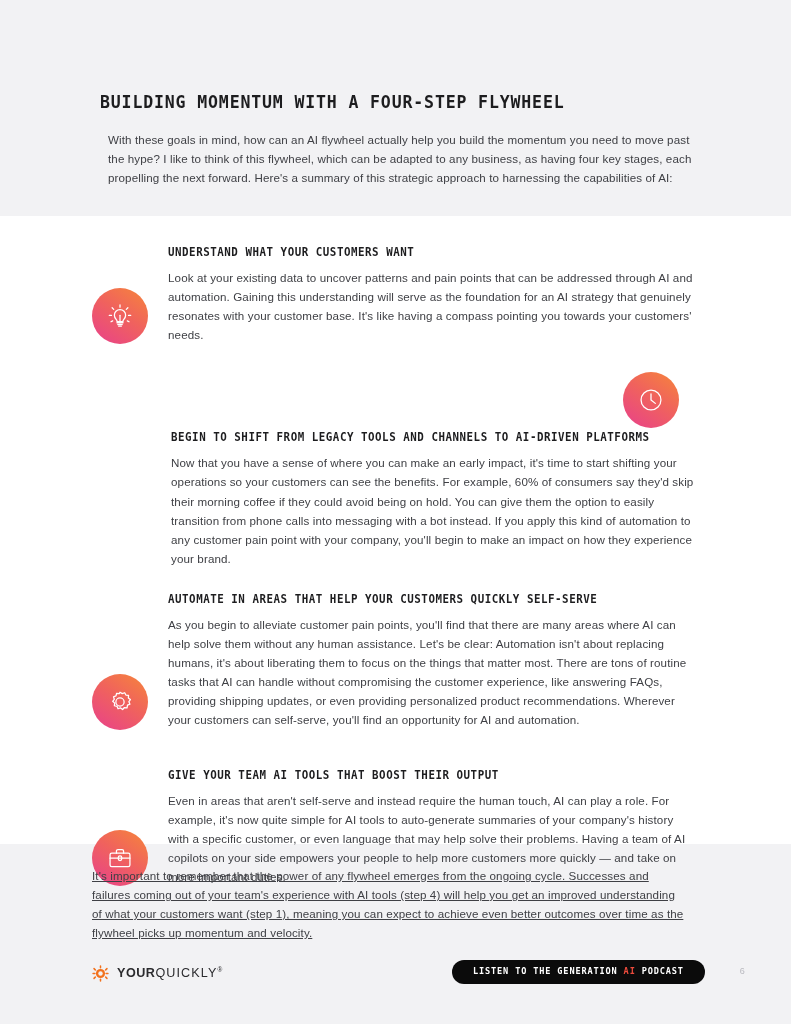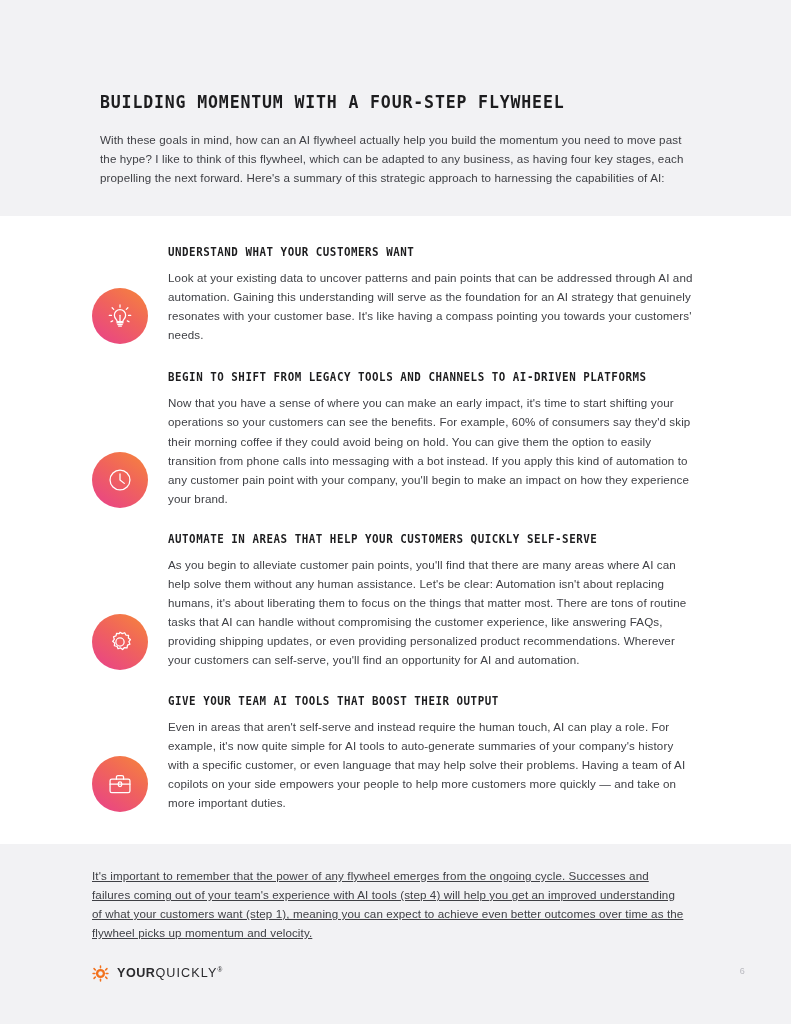--- a/index.html
+++ b/index.html
@@ -55,21 +55,21 @@
     transform: scaleX(0.94);
     transform-origin: left center;
   }
   .body-text {
     font-size: 11.6px;
     line-height: 19.1px;
     color: #3f4045;
     margin: 0;
     letter-spacing: 0.01em;
   }
-  .intro-block .body-text { width: 588px; }
+  .intro-block .body-text { width: 588px; margin-left: 8px; }
 
   
   .steps {
     position: absolute;
     top: 243px;
     left: 0;
     right: 0;
   }
   .step {
     position: relative;
@@ -103,22 +103,22 @@
     color: #1d1d1f;
     margin: 0 0 9px 0;
     white-space: nowrap;
     transform: scaleX(0.95);
     transform-origin: left center;
   }
   .step-body .body-text { width: 528px; }
 
   
   .step-1 { margin-bottom: 24px; }
-  .step-2 { margin-bottom: 22px; }
-  .step-3 { margin-bottom: 22px; }
+  .step-2 { margin-bottom: 22px; flex-direction: column; }
+  .step-3 { margin-bottom: 36px; }
   .step-4 { margin-bottom: 0; }
 
   
   .closing-block {
     position: absolute;
     top: 866px;
     left: 0;
     width: 600px;
   }
   .closing-block .body-text { width: 596px; text-decoration: underline; }
@@ -292,17 +292,18 @@
             <rect x="25.6" y="20.9" width="2.8" height="6.2" rx="1.4" transform="rotate(-45 27 24)"></rect>
             <rect x="25.6" y="4.9" width="2.8" height="6.2" rx="1.4" transform="rotate(45 27 8)"></rect>
             <rect x="3.6" y="20.9" width="2.8" height="6.2" rx="1.4" transform="rotate(45 5 24)"></rect>
           </g>
         </g>
         <circle cx="16" cy="16" r="4.2" fill="#f2f2f4"></circle>
       </svg>
       <span class="brand-word"><span class="w-bold">YOUR</span><span class="w-light">QUICKLY</span><span class="w-reg">®</span></span>
     </div>
 
+    <button class="podcast-btn"><span>LISTEN TO THE GENERATION </span><span class="hl">AI</span><span> PODCAST</span></button>
 
     <span class="page-number">6</span>
   </div>
 
 </div>
 
 </body></html>

